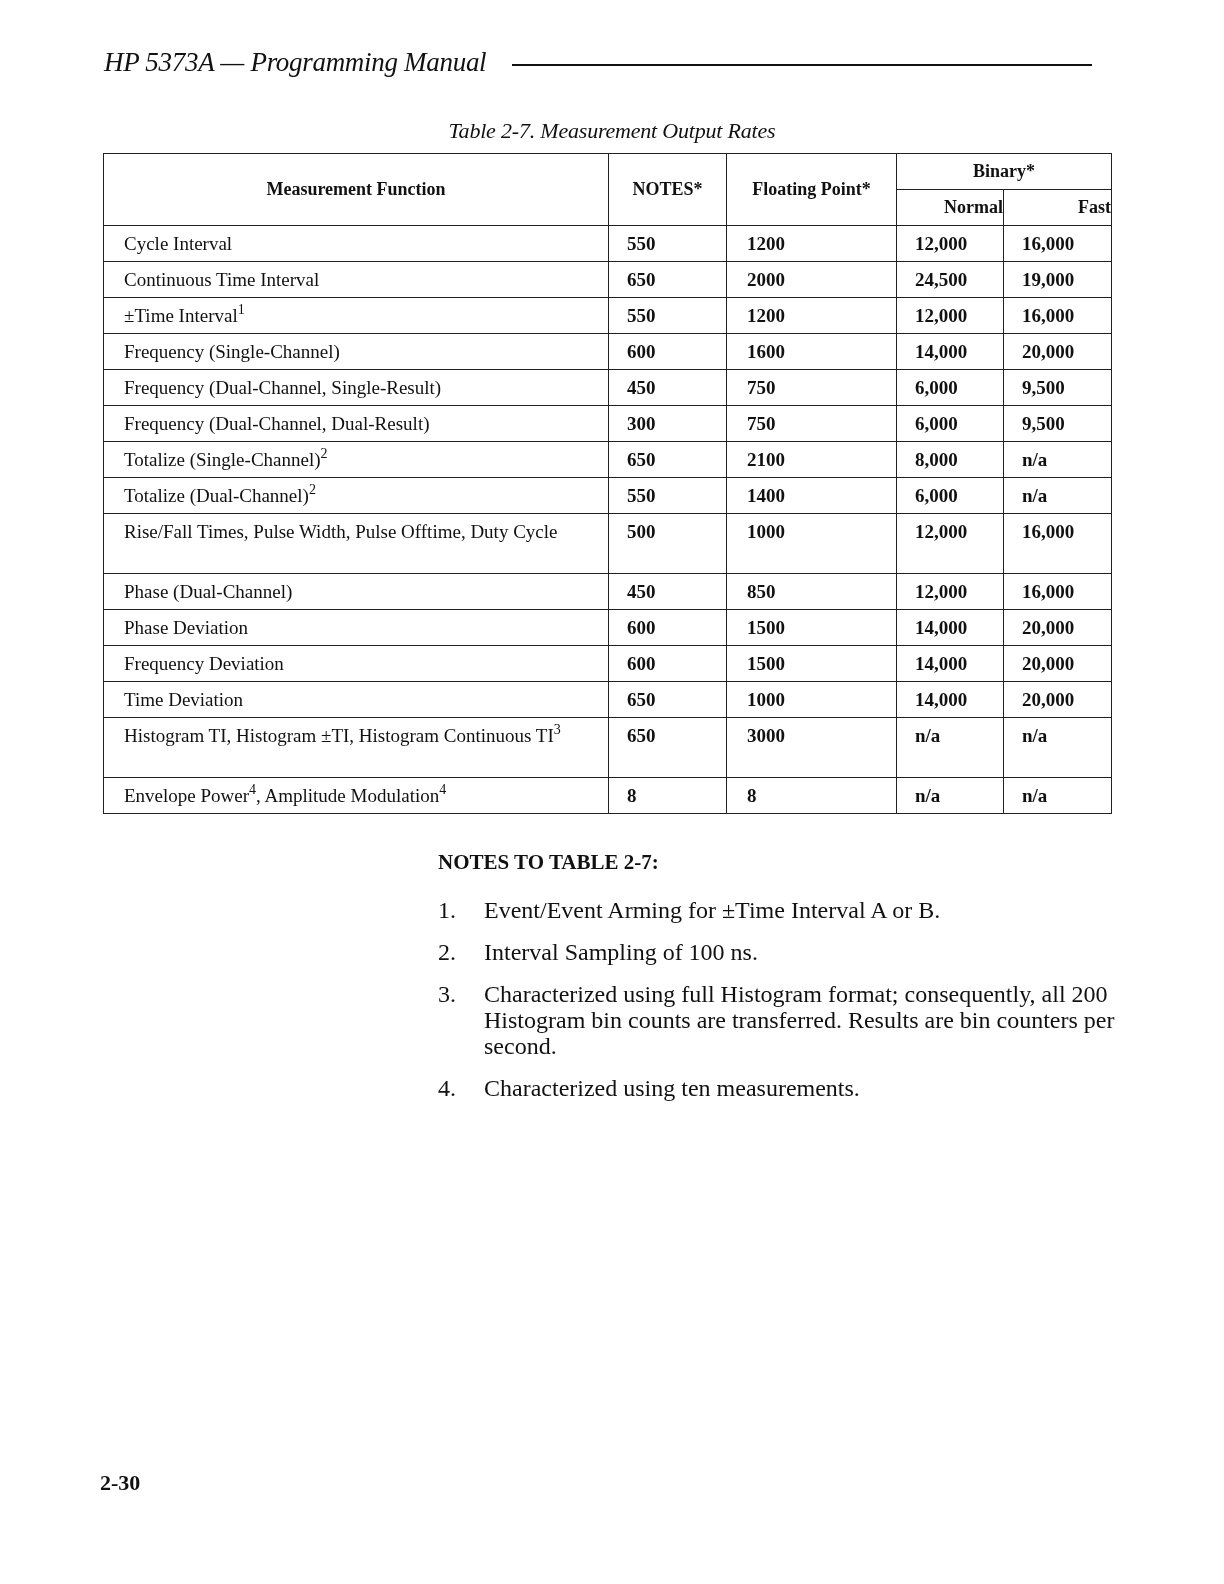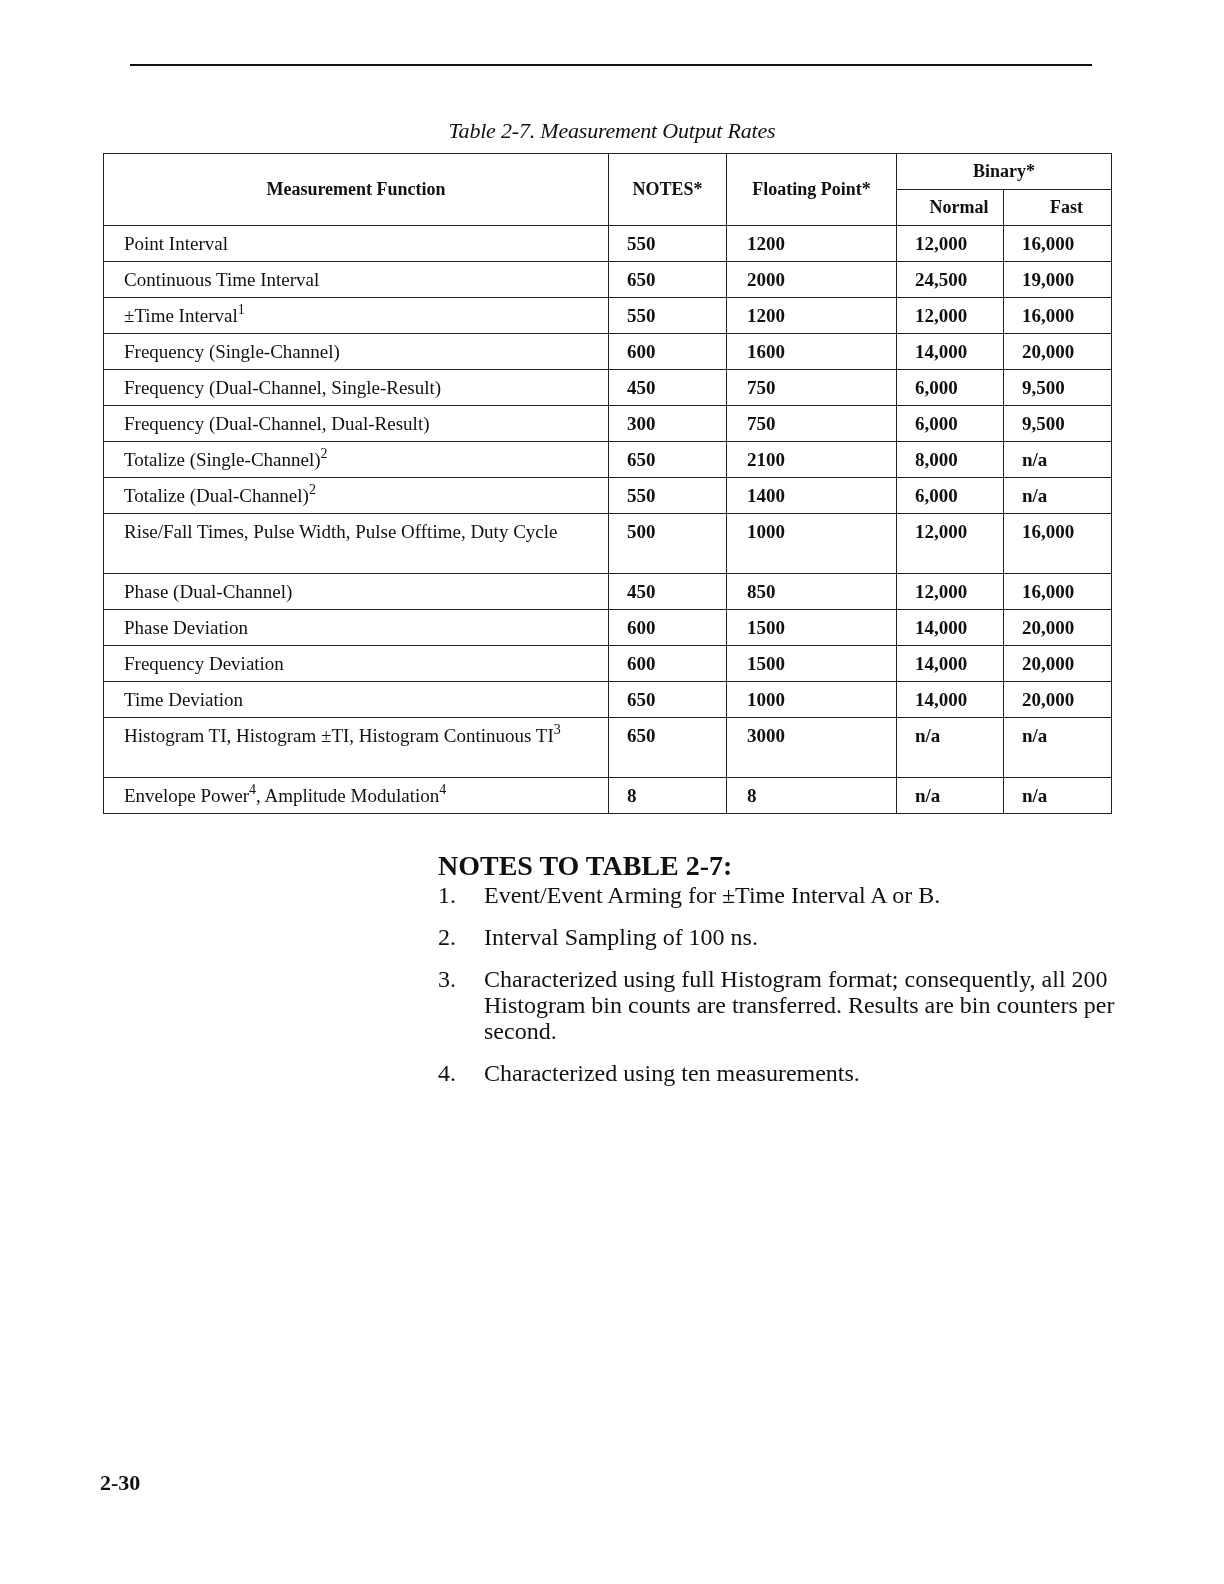--- a/index.html
+++ b/index.html
@@ -23,44 +23,45 @@
     }
     table.rates {
       position: absolute; left: 103px; top: 153px; width: 1008px;
       border-collapse: collapse; font-size: 19px; table-layout: fixed;
     }
     table.rates th, table.rates td {
       border: 1.5px solid #222; padding: 0; vertical-align: top;
     }
     table.rates th { font-weight: bold; vertical-align: middle; text-align: center; font-size: 18px; }
     table.rates th.binary { height: 35px; }
-    table.rates th.sub { height: 35px; text-align: center; padding-left: 18px; }
+    table.rates th.sub { height: 35px; text-align: right; padding-left: 18px; }
     table.rates td { height: 36px; line-height: 21px; padding-top: 7px; box-sizing: border-box; }
     table.rates td.fn { padding-left: 20px; padding-right: 10px; }
     table.rates td.num { padding-left: 18px; font-weight: bold; }
     table.rates td.num.fp { padding-left: 20px; }
     table.rates td.num.bn { padding-left: 18px; }
     table.rates tr.tall td { height: 60px; }
     sup { font-size: 14px; vertical-align: top; position: relative; top: -6px; }
     .na-bold { font-weight: bold; }
     .notes {
       position: absolute; left: 438px; top: 850px; width: 680px; font-size: 24px;
     }
-    .notes-title { font-weight: bold; font-size: 28px; }
+    .notes-title { font-weight: bold; font-size: 21px; margin-bottom: 22px; }
     .note { display: flex; margin-bottom: 16px; line-height: 26px; }
     .note-num { width: 46px; flex: none; }
     .note-text { flex: 1; }
     .page-number {
       position: absolute; left: 100px; top: 1470px; font-weight: bold; font-size: 22px;
     }
   </style>
 </head>
 <body>
 
 <div class="header">
+  <span class="header-title">HP 5373A — Programming Manual</span>
   <span class="header-rule"></span>
 </div>
 
 <div class="caption">Table 2-7. Measurement Output Rates</div>
 
 <table class="rates">
   <colgroup>
     <col style="width:505px">
     <col style="width:118px">
     <col style="width:170px">
@@ -74,21 +75,21 @@
       <th rowspan="2">Floating Point*</th>
       <th colspan="2" class="binary">Binary*</th>
     </tr>
     <tr>
       <th class="sub">Normal</th>
       <th class="sub">Fast</th>
     </tr>
   </thead>
   <tbody>
     <tr>
-      <td class="fn"><span>Point Interval</span></td>
+      <td class="fn"><span>Cycle Interval</span></td>
       <td class="num">550</td>
       <td class="num fp">1200</td>
       <td class="num bn">12,000</td>
       <td class="num bn">16,000</td>
     </tr>
     <tr>
       <td class="fn"><span>Continuous Time Interval</span></td>
       <td class="num">650</td>
       <td class="num fp">2000</td>
       <td class="num bn">24,500</td>

